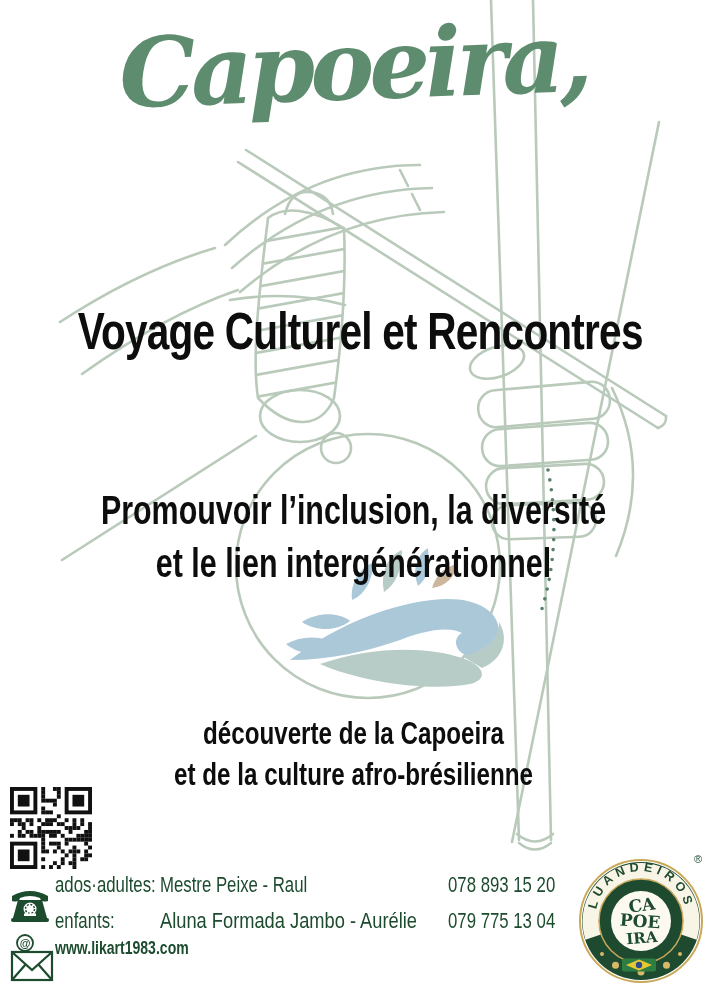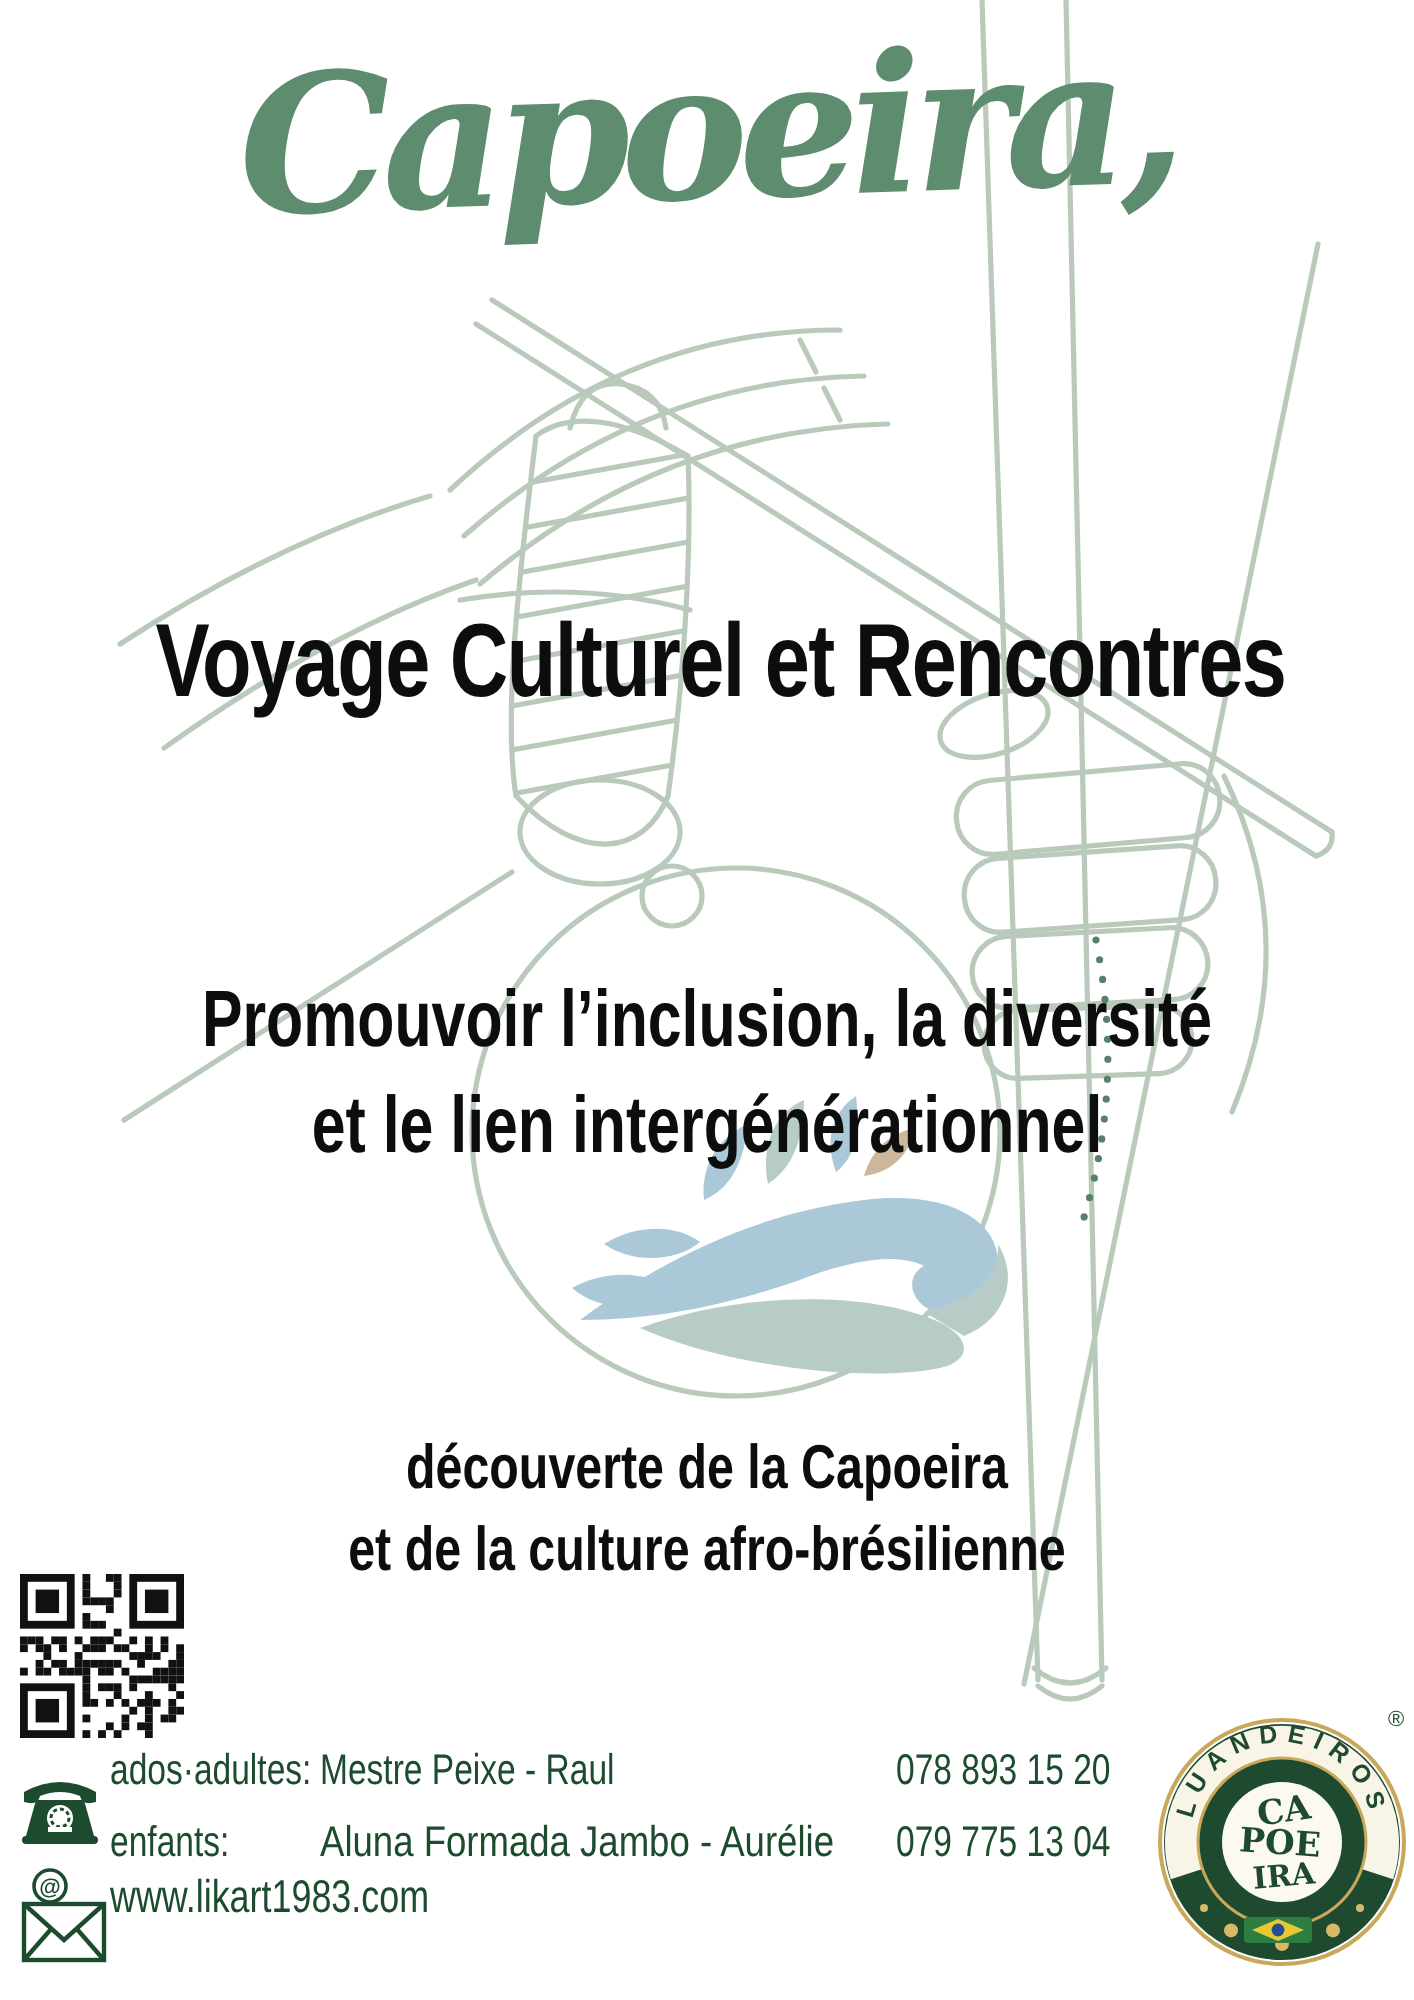--- a/index.html
+++ b/index.html
@@ -14,21 +14,21 @@
   .subheadline{position:absolute;top:484px;left:0;width:100%;text-align:center;
     font-weight:bold;font-size:40px;line-height:53px;color:#0d0d0d;transform:scaleX(.76);white-space:nowrap;}
   .tagline{position:absolute;top:713px;left:0;width:100%;text-align:center;
     font-weight:bold;font-size:31px;line-height:41px;color:#0d0d0d;transform:scaleX(.78);white-space:nowrap;}
   .cnd{display:inline-block;transform:scaleX(.78);transform-origin:0 50%;white-space:nowrap;}
   .contact-row{position:absolute;left:0;width:683px;height:26px;font-weight:normal;font-size:21.5px;color:#1D4B2E;}
   .row1{top:873px;} .row2{top:899px;margin-top:10px;}
   .c-label{position:absolute;left:55px;}
   .c-name{position:absolute;left:160px;}
   .c-phone{position:absolute;left:448px;}
-  .weblines{position:absolute;left:55px;top:939px;font-weight:normal;font-size:23px;
+  .weblines{position:absolute;left:55px;top:939px;font-weight:bold;font-size:18px;
     line-height:19px;color:#1D4B2E;}
   .qr{position:absolute;left:10px;top:787px;}
   .phone-ic{position:absolute;left:10px;top:886px;}
   .mail-ic{position:absolute;left:8px;top:934px;}
   .logo{position:absolute;left:576px;top:851px;}
 </style>
 </head>
 <body>
 
 <div class="poster">

